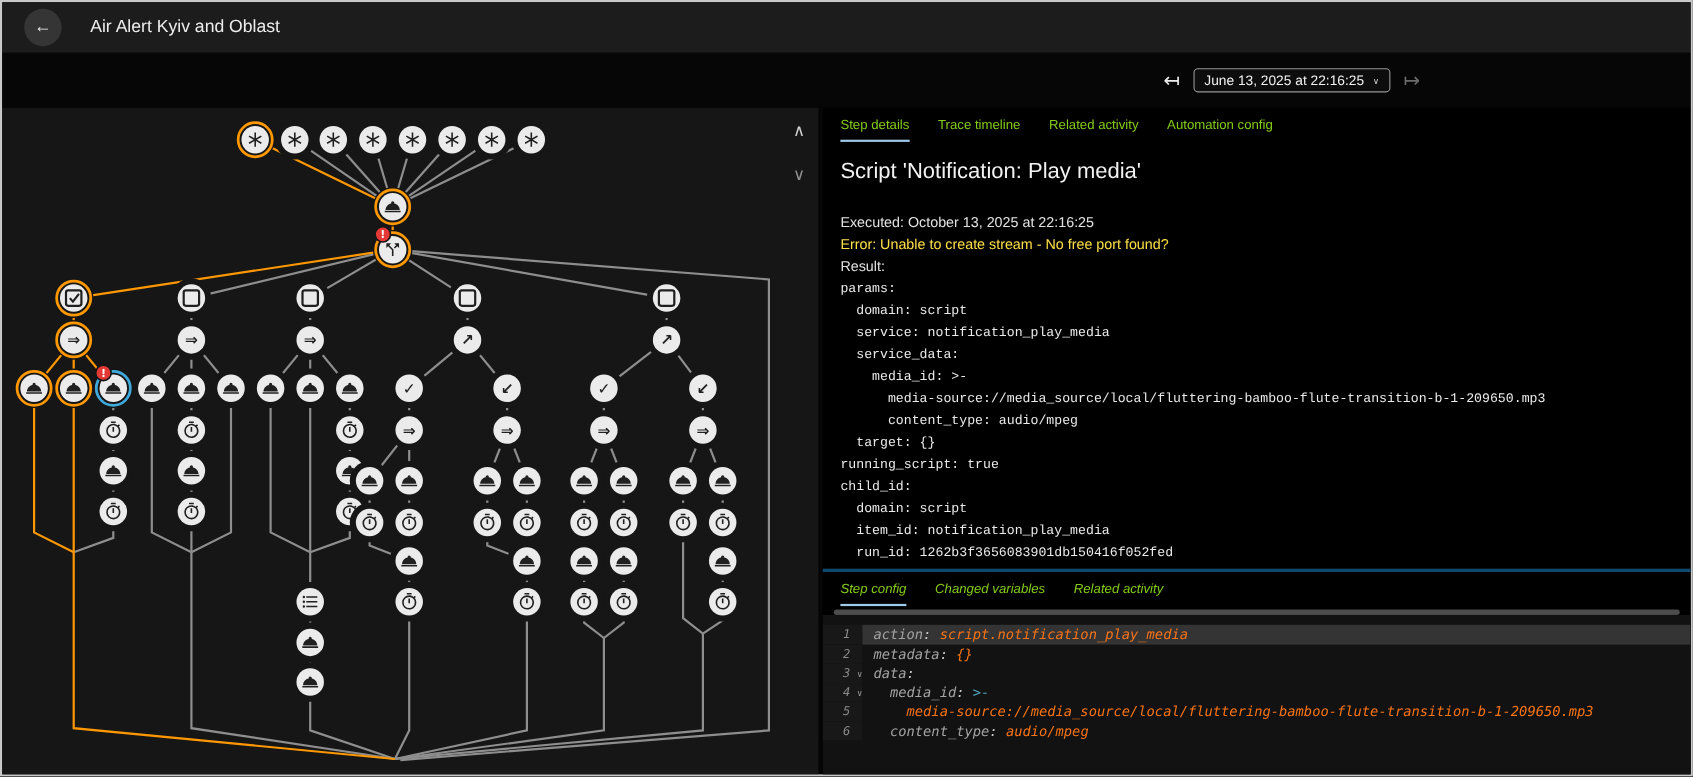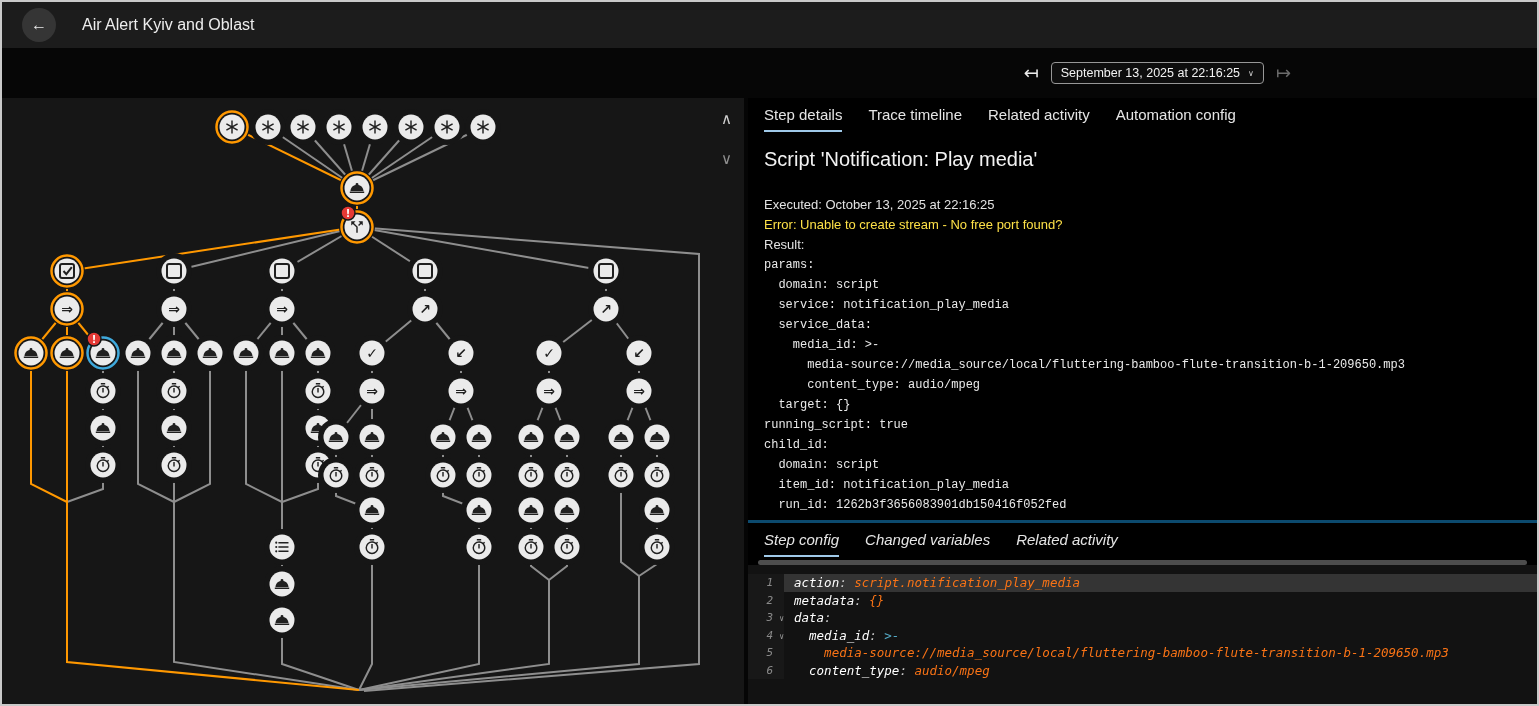--- a/index.html
+++ b/index.html
@@ -20,57 +20,57 @@
   .caret{font-size:8px;color:#d0d0d0;}
   
   .content{display:flex;height:606px;}
   .graph-panel{width:742px;flex:none;background:#161616;position:relative;}
   .graph-panel svg{display:block;}
   .gscroll{position:absolute;right:12px;font-size:15px;color:#d0d0d0;cursor:pointer;}
   .gscroll.up{top:12px}.gscroll.down{top:52px;color:#909090}
   .right-panel{flex:1;margin-left:4px;background:#000;display:flex;flex-direction:column;min-width:0;}
   
   .tabs{display:flex;gap:26px;padding:8px 16px 0;flex:none;}
-  .tab{font-size:15px;color:#e5e5e5;padding-bottom:7px;cursor:pointer;}
+  .tab{font-size:12px;color:#84cc16;padding-bottom:7px;cursor:pointer;}
   .tab.active{border-bottom:2px solid #9fc9e8;}
   
   .details{height:388px;padding:0 16px;overflow:hidden;font-size:13px;color:#e2e2e2;}
   .heading{font-size:20px;font-weight:500;color:#f2f2f2;margin:16px 0 24px;}
   .meta{line-height:20px;}
   .error{color:#fde047;}
   .yaml{font-family:Liberation Mono, monospace;font-size:12px;line-height:20px;color:#eaeaea;}
   .yaml-line{white-space:pre;}
   
   .config-section{flex:1;display:flex;flex-direction:column;border-top:3px solid #0c4a6e;min-height:0;font-style:italic;}
   .hscroll{height:5px;background:#4d4d4d;border-radius:3px;margin:3px 10px 0;flex:none;cursor:pointer;}
   .editor{flex:1;background:#121212;padding-top:9px;font-family:"DejaVu Sans Mono",monospace;font-size:12.5px;overflow:hidden;}
   .code-row{display:flex;height:17.5px;line-height:17.5px;}
   .gutter{flex:none;width:36px;text-align:right;color:#8a8a8a;font-size:11px;background:#181818;}
   .fold,.fold-sp{display:inline-block;width:11px;font-size:8px;color:#999;}
   .code-text{flex:1;white-space:pre;padding-left:10px;color:#dcdcdc;}
   .code-row.active .code-text{background:#343434;}
-  .tk-key{color:#ffffff}.tk-p{color:#c8c8c8}.tk-val{color:#f97316}.tk-ind{color:#54aac6}.tk-ws{color:#dcdcdc}
+  .tk-key{color:#a3a3a3}.tk-p{color:#c8c8c8}.tk-val{color:#f97316}.tk-ind{color:#54aac6}.tk-ws{color:#dcdcdc}
 </style>
 </head>
 <body>
 
 <div class="frame">
 
   <header class="header">
     <div class="back-btn">
       <span>←</span>
     </div>
     <div class="title">Air Alert Kyiv and Oblast</div>
   </header>
 
   <div class="toolbar">
     <div class="run-nav">
       <span class="nav-icon">↤</span>
       <div class="run-select">
-        <span>September 13, 2025 at 22:16:25</span>
+        <span>June 13, 2025 at 22:16:25</span>
         <span class="caret">∨</span>
       </div>
       <span class="nav-icon disabled">↦</span>
     </div>
   </div>
 
   <div class="content">
 
     <div class="graph-panel">
       <svg id="graph-svg" width="742" height="606" viewBox="0 98 742 606">

